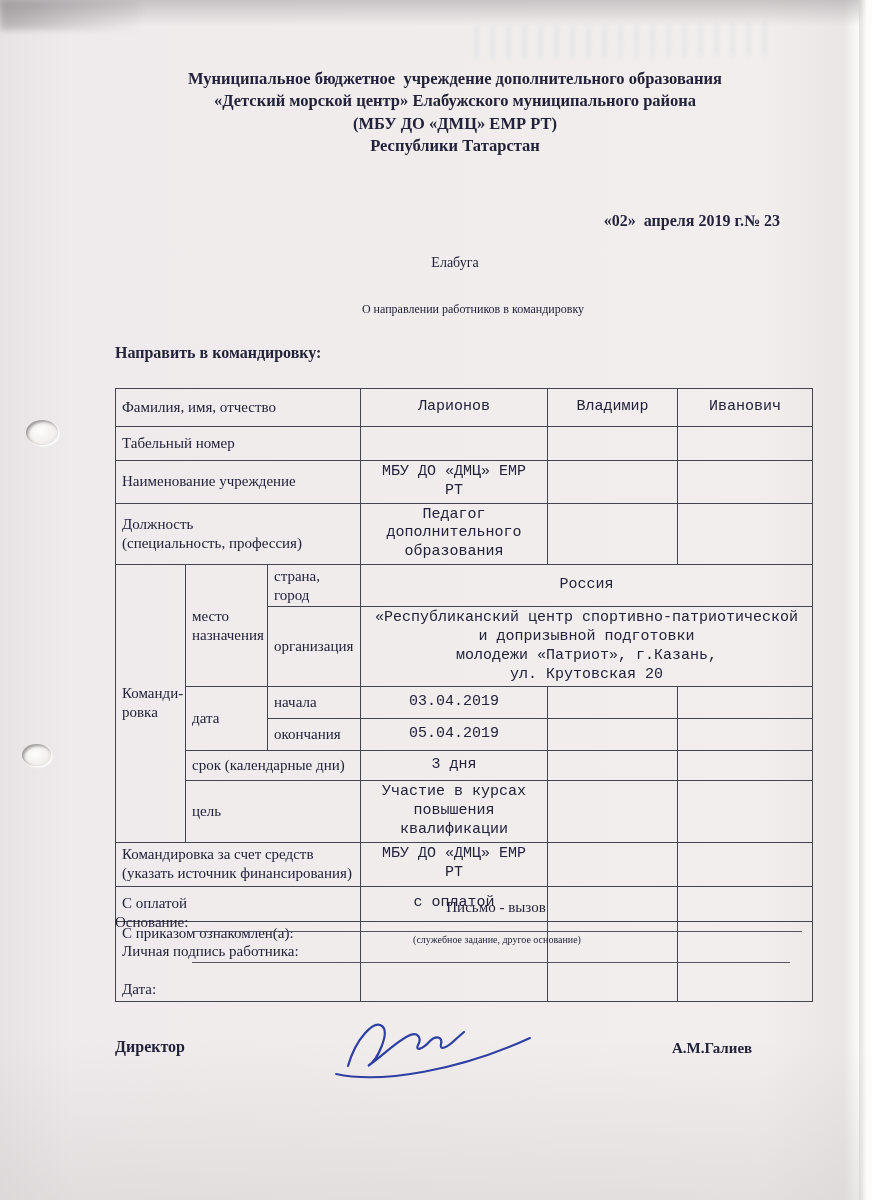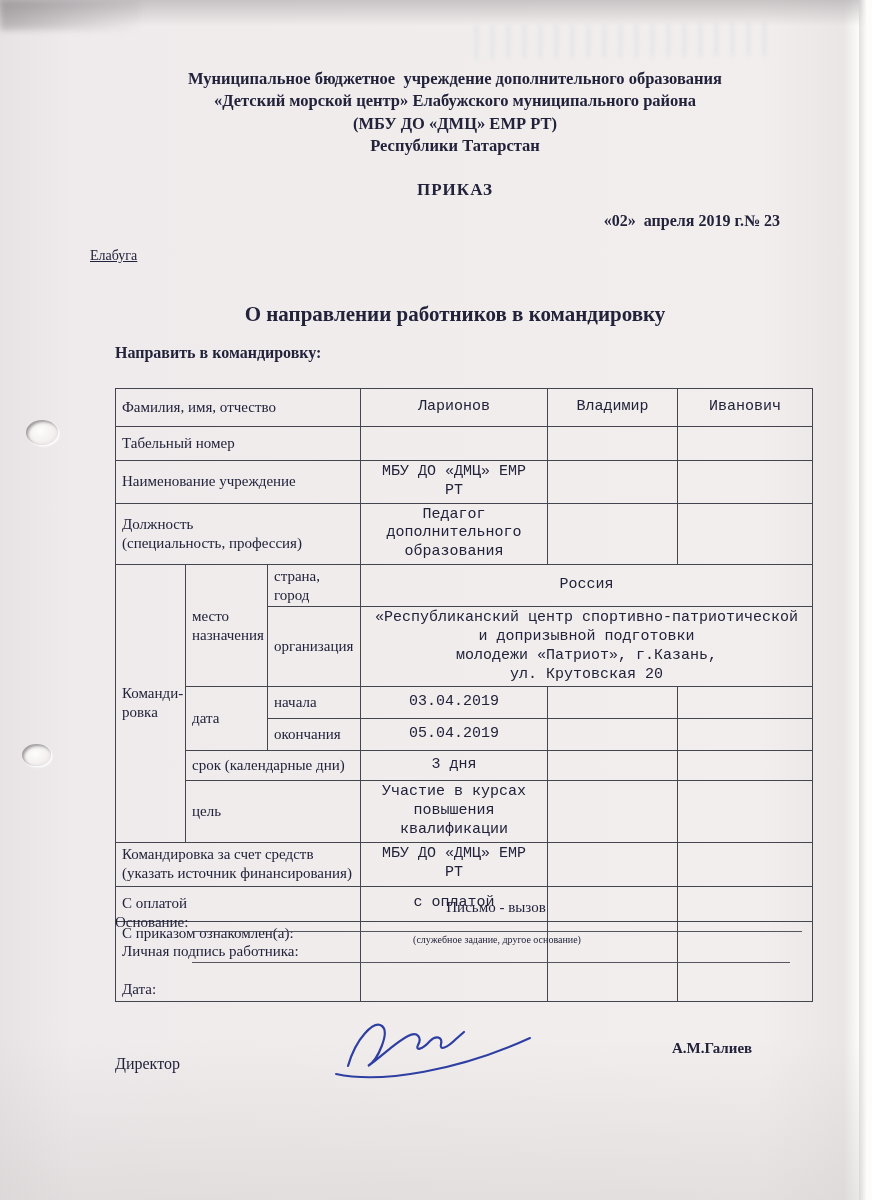--- a/index.html
+++ b/index.html
@@ -34,22 +34,22 @@
   .punch2 { left:22px; top:744px; width:29px; height:22px; }
 
   
   .org-header { position:absolute; left:90px; top:68px; width:730px; text-align:center; }
   .org-line { font-weight:bold; font-size:16.5px; line-height:1.35; white-space:pre-wrap; }
   .doc-type { position:absolute; left:90px; top:180px; width:730px; text-align:center;
     font-weight:bold; font-size:17px; letter-spacing:1px; }
   .date-row { position:absolute; left:115px; top:212px; width:697px; display:flex; justify-content:flex-end; }
   .doc-date { font-weight:bold; font-size:16px; white-space:pre-wrap; }
   .doc-number { font-weight:bold; font-size:16px; padding-right:32px; }
-  .doc-city { position:absolute; left:90px; top:248px; width:730px; font-size:14px;text-decoration:underline; }
-  .doc-subject { position:absolute; left:90px; top:302px; width:730px; text-align:center; font-weight:bold; font-size:21px; }
+  .doc-city { position:absolute; left:90px; top:255px; width:730px; text-align:center; font-size:14px; }
+  .doc-subject { position:absolute; left:108px; top:302px; width:730px; text-align:center; font-weight:normal; font-size:12px; }
   .doc-intro { position:absolute; left:115px; top:344px; font-weight:bold; font-size:16px; }
 
   
   .doc-table { position:absolute; left:115px; top:388px; width:697px; border-collapse:collapse; table-layout:fixed; }
   .doc-table td { border:1px solid #45454f; padding:2px 6px; font-size:15px; vertical-align:middle; line-height:1.25; }
   .r1{height:38px} .r2{height:34px} .r3{height:40px} .r4{height:40px} .r5{height:28px}
   .r6{height:44px} .r7{height:32px} .r8{height:32px} .r9{height:30px} .r10{height:42px}
   .r11{height:44px} .r12{height:35px} .r13{height:58px}
   .lbl { text-align:left; }
   .ctr { text-align:center;font-family:Liberation Mono, monospace; }
@@ -59,21 +59,21 @@
   .top { vertical-align:top; }
 
   
   .basis-value { position:absolute; left:190px; top:899px; width:612px; text-align:center; font-size:15px; }
   .basis-label { position:absolute; left:115px; top:914px; font-size:15px; }
   .basis-line1 { position:absolute; left:192px; top:931px; width:610px; border-bottom:1px solid #55555f; }
   .basis-note  { position:absolute; left:192px; top:934px; width:610px; text-align:center; font-size:10px; }
   .basis-line2 { position:absolute; left:192px; top:962px; width:598px; border-bottom:1px solid #55555f; }
 
   
-  .director-label { position:absolute; left:115px; top:1038px; font-weight:normal; font-size:16px;margin-top:17px; }
+  .director-label { position:absolute; left:115px; top:1038px; font-weight:bold; font-size:16px; }
   .director-name  { position:absolute; left:672px; top:1040px; font-weight:bold; font-size:15px; }
   .signature { position:absolute; left:330px; top:1008px; width:210px; height:80px; }
 </style>
 </head>
 <body>
 
 <div class="page">
 
   <div class="corner-shadow"></div>
   <div class="bleed"></div>
@@ -81,21 +81,20 @@
   <div class="punch punch1"></div>
   <div class="punch punch2"></div>
 
   <div class="org-header">
     <div class="org-line">Муниципальное бюджетное  учреждение дополнительного образования</div>
     <div class="org-line">«Детский морской центр» Елабужского муниципального района</div>
     <div class="org-line">(МБУ ДО «ДМЦ» ЕМР РТ)</div>
     <div class="org-line">Республики Татарстан</div>
   </div>
 
-  <div class="doc-type">ПРИКАЗ</div>
 
   <div class="date-row">
     <span class="doc-date">«02»  апреля 2019 г.</span>
     <span class="doc-number">№ 23</span>
   </div>
 
   <div class="doc-city">Елабуга</div>
   <div class="doc-subject">О направлении работников в командировку</div>
   <div class="doc-intro">Направить в командировку:</div>
 

